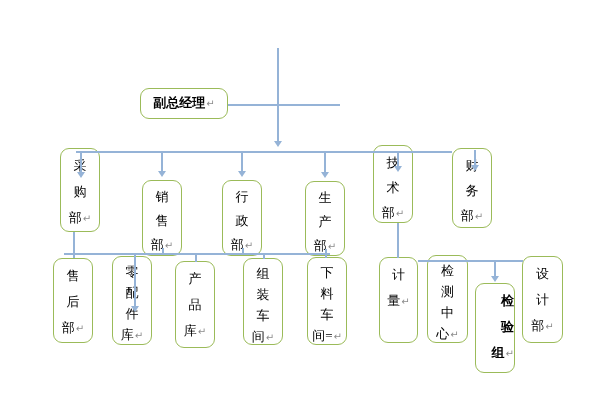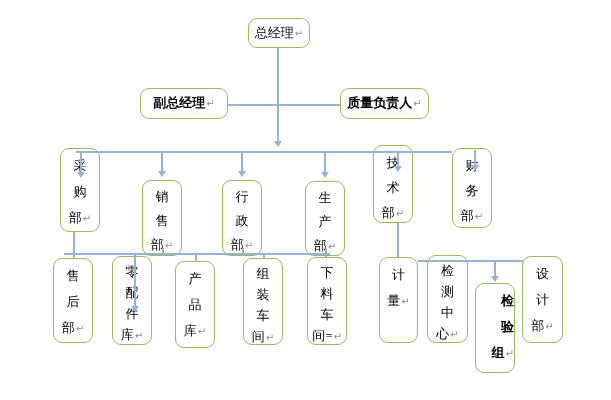--- a/index.html
+++ b/index.html
@@ -50,28 +50,22 @@
     border-left: 4px solid transparent;
     border-right: 4px solid transparent;
     border-top: 6px solid #95b3d7;
     z-index: 2;
   }
 </style>
 </head>
 <body>
 
 <div id="org-chart" style="background: rgb(255, 255, 255);">
-    <div class="node horiz" style="left: 248px; top: 18px; width: 62px; height: 30px; border-color: rgb(155, 187, 89); color: rgb(0, 0, 0);">
-      <div class="row" style="line-height: 27px;"><span>总经理</span><span class="pilcrow" style="color: rgb(140, 140, 140);">↵</span></div>
-    </div>
     <div class="node horiz bold" style="left: 140px; top: 88px; width: 88px; height: 31px; border-color: rgb(155, 187, 89); color: rgb(0, 0, 0);">
       <div class="row" style="line-height: 28px;"><span>副总经理</span><span class="pilcrow" style="color: rgb(140, 140, 140);">↵</span></div>
-    </div>
-    <div class="node horiz bold" style="left: 340px; top: 88px; width: 89px; height: 31px; border-color: rgb(155, 187, 89); color: rgb(0, 0, 0);">
-      <div class="row" style="line-height: 28px;"><span>质量负责人</span><span class="pilcrow" style="color: rgb(140, 140, 140);">↵</span></div>
     </div>
     <div class="node vert" style="left: 60px; top: 148px; width: 40px; height: 84px; border-color: rgb(155, 187, 89); color: rgb(0, 0, 0);">
       <div class="row" style="line-height: 26px;"><span>采</span></div>
       <div class="row" style="line-height: 26px;"><span>购</span></div>
       <div class="row" style="line-height: 26px;"><span>部</span><span class="pilcrow" style="color: rgb(140, 140, 140);">↵</span></div>
     </div>
     <div class="node vert" style="left: 142px; top: 180px; width: 40px; height: 76px; border-color: rgb(155, 187, 89); color: rgb(0, 0, 0);">
       <div class="row" style="line-height: 24px;"><span>销</span></div>
       <div class="row" style="line-height: 24px;"><span>售</span></div>
       <div class="row" style="line-height: 24px;"><span>部</span><span class="pilcrow" style="color: rgb(140, 140, 140);">↵</span></div>

